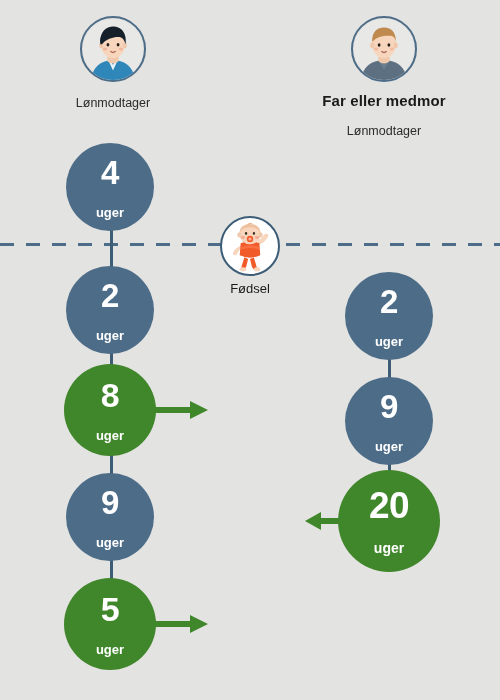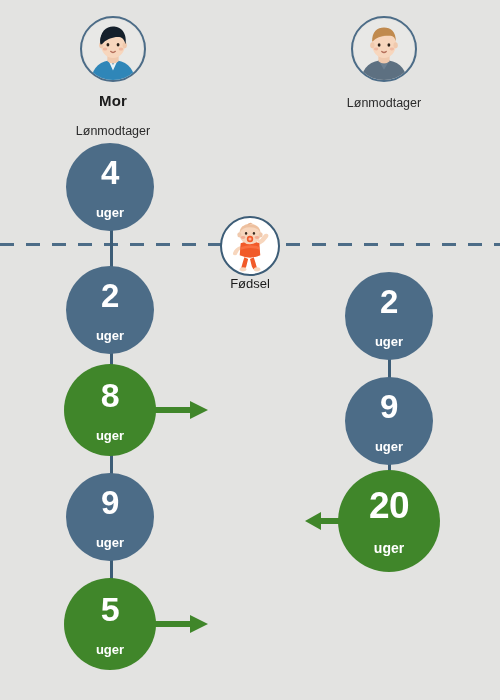--- a/index.html
+++ b/index.html
@@ -122,20 +122,21 @@
     width: 60px;
     height: 60px;
     border-radius: 50%;
     background: #ffffff;
     border: 2px solid #3d5d77;
     overflow: hidden;
     position: relative;
   }
   .birth-circle svg { display: block; width: 100%; height: 100%; }
   .birth-label {
+    margin-top: 5px;
     font-size: 13px;
     color: #1b1b1b;
     line-height: 15px;
   }
 </style>
 </head>
 <body>
 
 <div class="stage">
 
@@ -159,21 +160,20 @@
 
         <ellipse cx="27.6" cy="28.5" rx="1.5" ry="1.9" fill="#2b2017"></ellipse>
         <ellipse cx="38.4" cy="28.5" rx="1.5" ry="1.9" fill="#2b2017"></ellipse>
 
         <ellipse cx="24.5" cy="33" rx="2.4" ry="1.6" fill="#eeae96" opacity=".75"></ellipse>
         <ellipse cx="41.5" cy="33" rx="2.4" ry="1.6" fill="#eeae96" opacity=".75"></ellipse>
 
         <path d="M30.5 35.5 q2.5 2.4 5 0" stroke="#b5705c" stroke-width="1.4" fill="none" stroke-linecap="round"></path>
       </svg>
     </div>
-    <div class="person-name">Mor</div>
     <div class="person-role">Lønmodtager</div>
   </div>
 
   <div class="person far">
     <div class="avatar-ring">
       <svg viewBox="0 0 66 66" xmlns="http://www.w3.org/2000/svg">
         <circle cx="33" cy="33" r="32" fill="#e8e8e6"></circle>
 
         <path d="M9 66 C10 52 19 45 33 45 C47 45 56 52 57 66 Z" fill="#5d7081"></path>
         <path d="M27 45 L33 55 L39 45 L37 44 L33 49.5 L29 44 Z" fill="#6c7f90"></path>
@@ -190,20 +190,21 @@
 
         <ellipse cx="27.8" cy="28.8" rx="1.5" ry="1.9" fill="#2b2017"></ellipse>
         <ellipse cx="38.2" cy="28.8" rx="1.5" ry="1.9" fill="#2b2017"></ellipse>
 
         <ellipse cx="24.6" cy="33" rx="2.3" ry="1.5" fill="#eeae96" opacity=".7"></ellipse>
         <ellipse cx="41.4" cy="33" rx="2.3" ry="1.5" fill="#eeae96" opacity=".7"></ellipse>
 
         <path d="M30.6 35.6 q2.4 2.2 4.8 0" stroke="#b5705c" stroke-width="1.4" fill="none" stroke-linecap="round"></path>
       </svg>
     </div>
+    <div class="person-name">Far eller medmor</div>
     <div class="person-role">Lønmodtager</div>
   </div>
 
   <div class="birth-line"></div>
 
   <div class="connector" style="left:110px; top:215px;  height:60px;"></div>
   <div class="connector" style="left:110px; top:330px;  height:60px;"></div>
   <div class="connector" style="left:110px; top:440px;  height:50px;"></div>
   <div class="connector" style="left:110px; top:545px;  height:50px;"></div>
 

